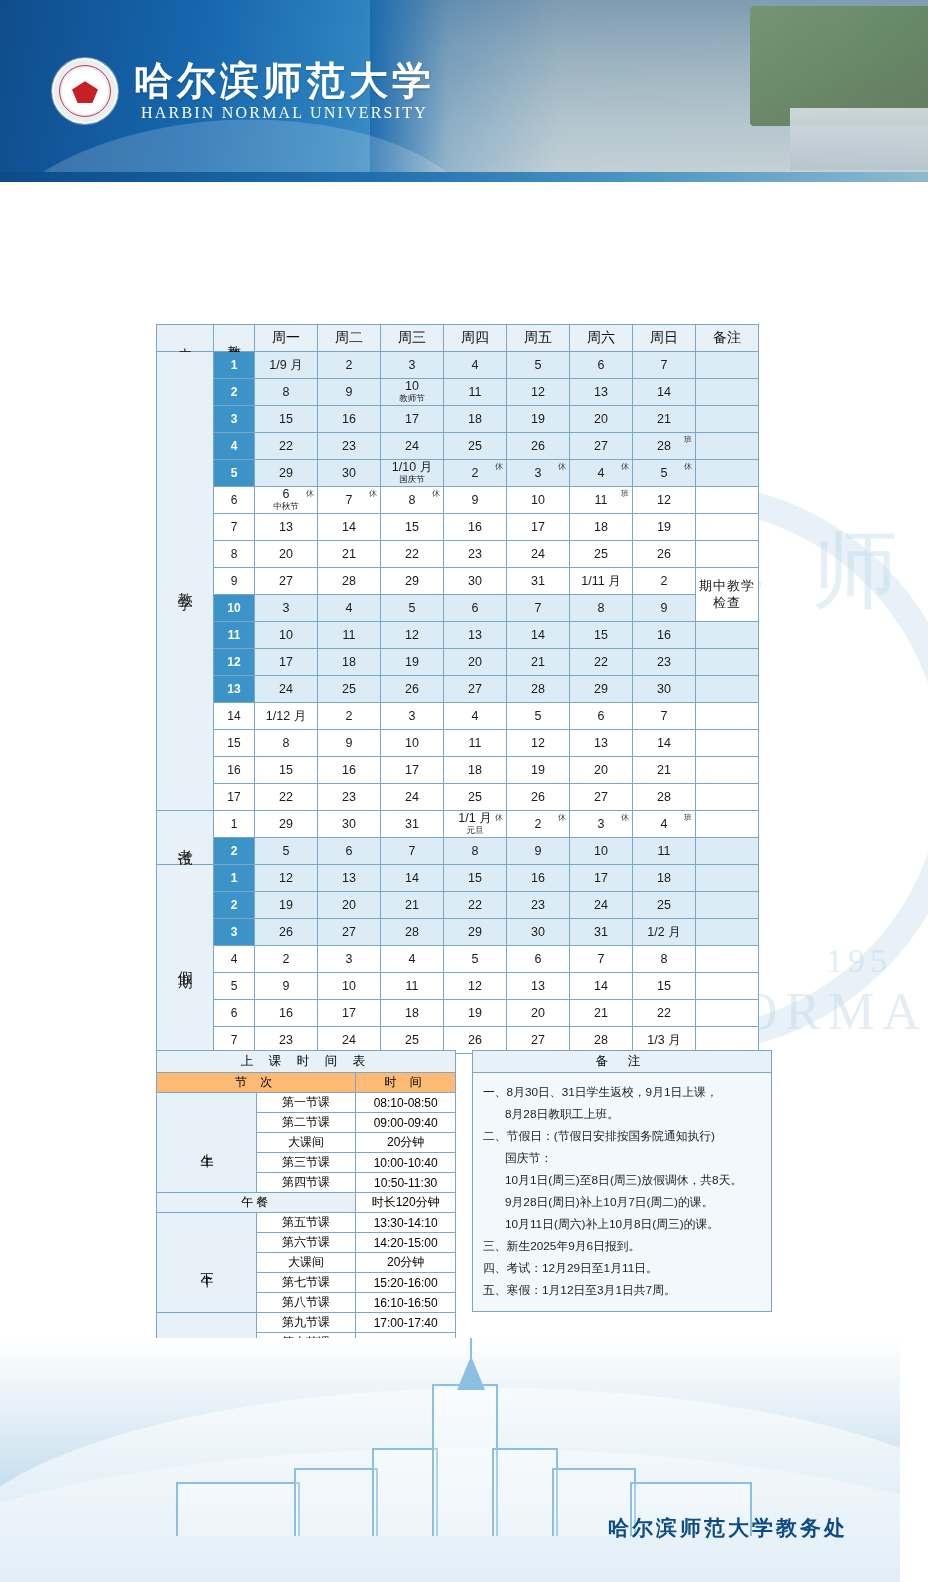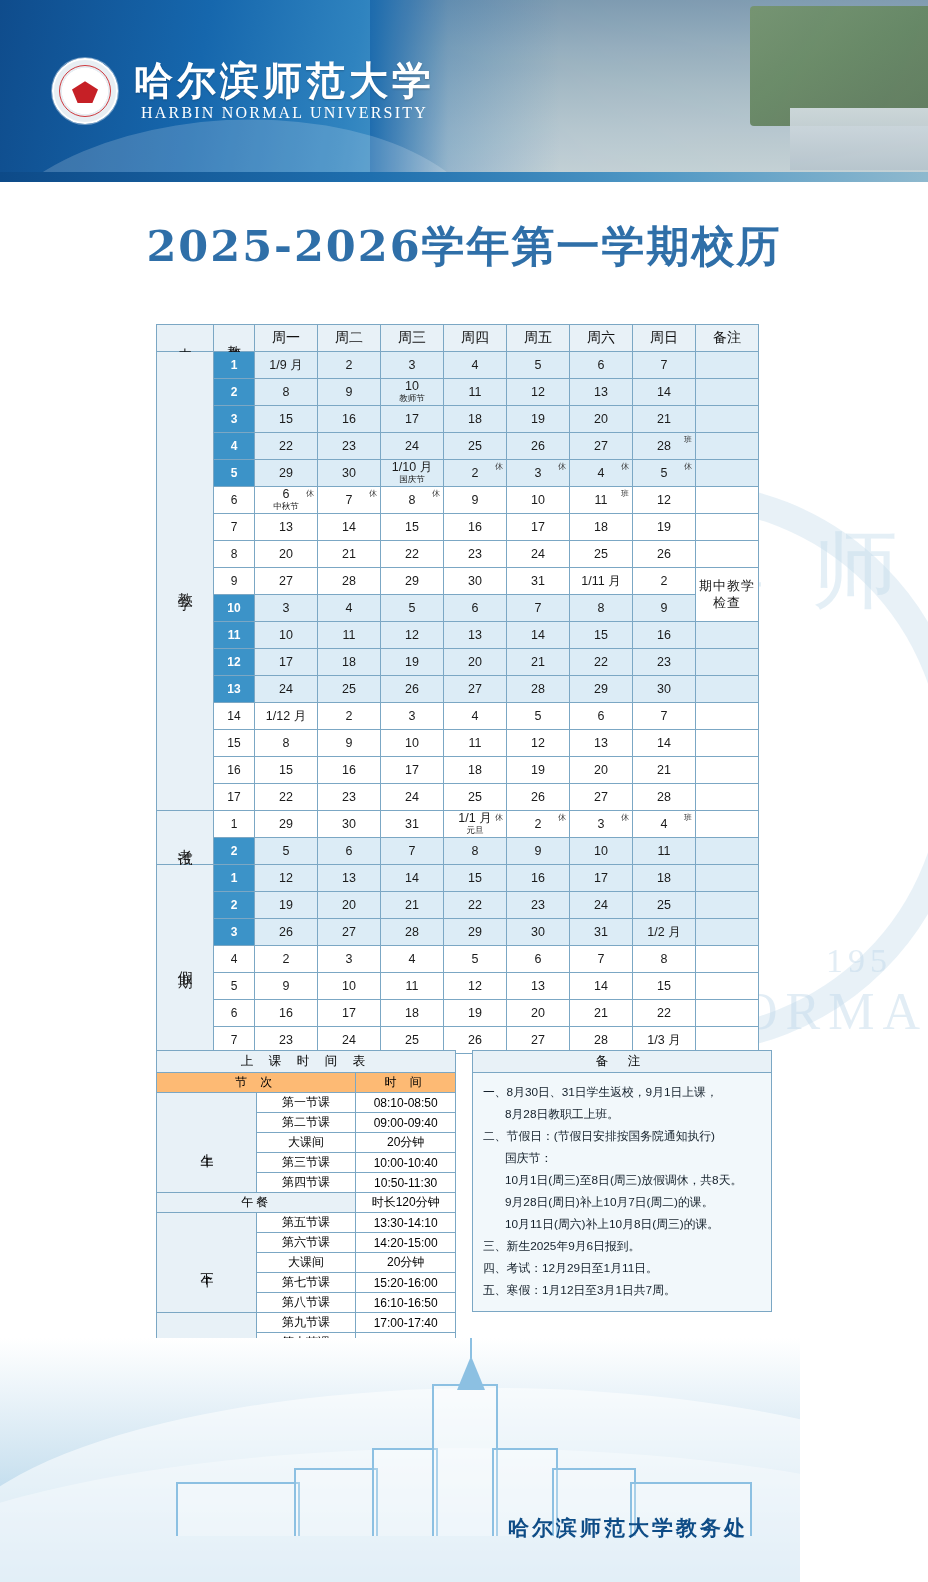--- a/index.html
+++ b/index.html
@@ -310,21 +310,21 @@
     line-height: 22px;
     color: #14202b;
   }
   .notes-body p { margin: 0; }
   .notes-body p.ind { padding-left: 22px; }
 
   
   .footer {
     position: absolute;
     left: 0; top: 1338px;
-    width: 800px; height: 244px;
+    width: 900px; height: 244px;
     background: linear-gradient(180deg, #ffffff 0%, #eaf3f9 24%, #cfe4f1 52%, #b7d7ec 74%, #9cc8e4 100%);
     overflow: hidden;
   }
   .footer-wave1 {
     position: absolute;
     left: -60px; top: 50px;
     width: 1100px; height: 300px;
     background: rgba(255,255,255,0.55);
     border-radius: 50% 50% 0 0 / 60% 60% 0 0;
   }
@@ -402,21 +402,20 @@
   <div class="banner-bottom-stripe"></div>
 </div>
 
 <div class="page">
 
   <div class="watermark"></div>
   <div class="wm-text">滨 师</div>
   <div class="wm-text3">195</div>
   <div class="wm-text2">NORMA</div>
 
-  <div class="title">2025-2026学年第一学期校历</div>
 
   <div class="cal-wrap">
     <table class="cal">
       <tbody id="cal-body">
           <tr class="hdr">
             <td class="col-content"><span class="vert">内容</span></td>
             <td class="col-week"><span class="vert">教学周</span></td>
             <td class="col-day">周一</td>
             <td class="col-day">周二</td>
             <td class="col-day">周三</td>

